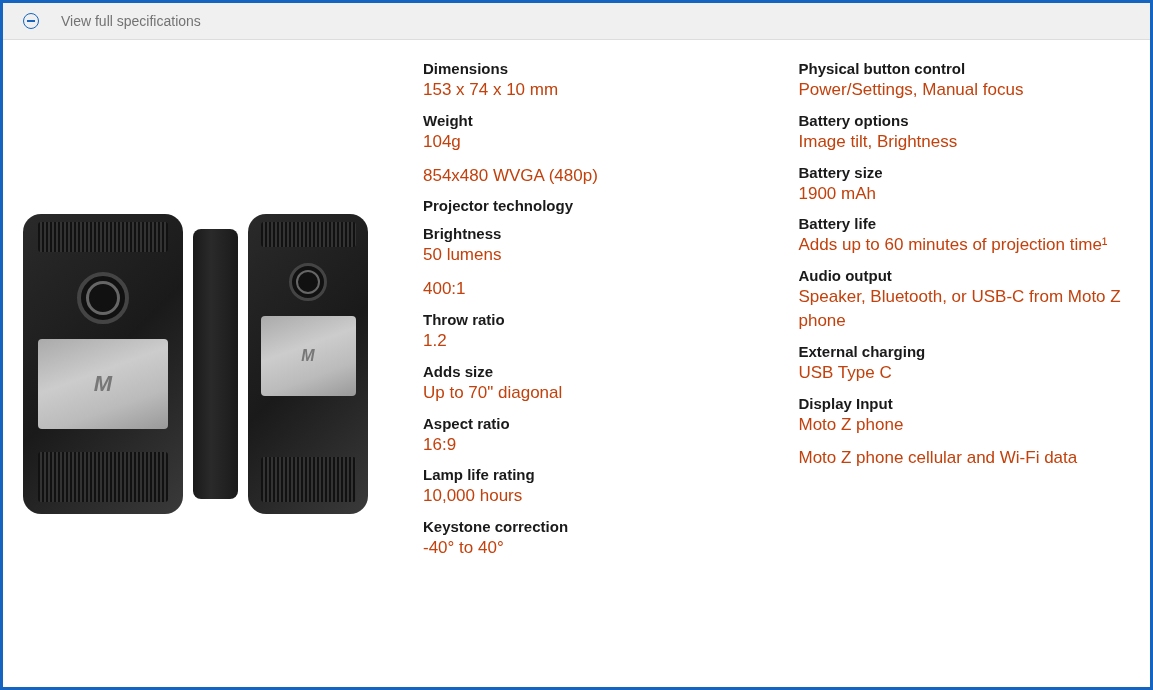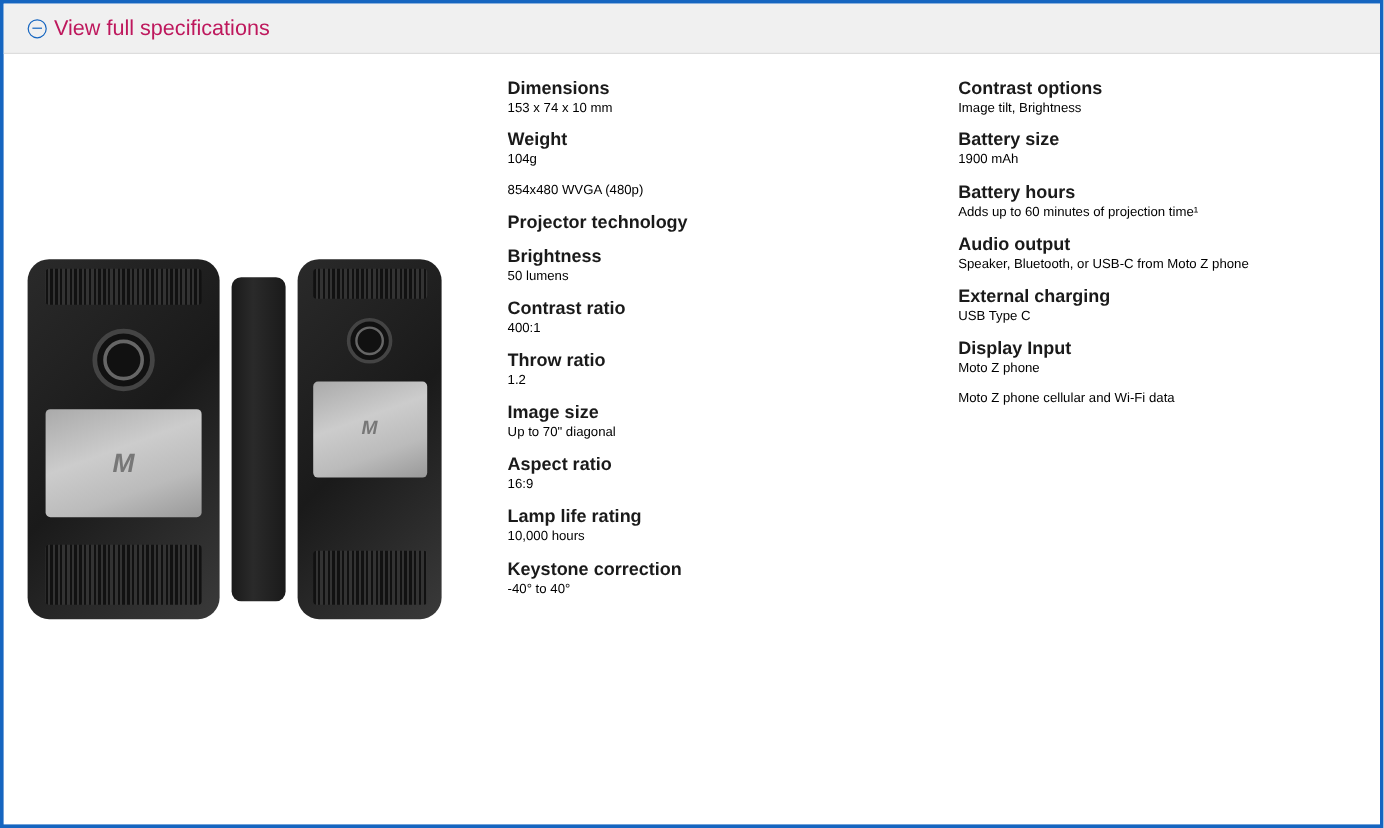--- a/index.html
+++ b/index.html
@@ -23,23 +23,23 @@
     .top-bar {
       background: #f0f0f0;
       border-bottom: 1px solid #ddd;
       padding: 10px 20px;
       display: flex;
       align-items: center;
     }
     .view-specs-link {
       display: flex;
       align-items: center;
-      gap: 6px;
-      color: #be185d;
-      font-size: 18px;
+      gap: 22px;
+      color: #737373;
+      font-size: 14px;
       cursor: pointer;
       text-decoration: none;
     }
     .minus-circle {
       width: 16px;
       height: 16px;
       border: 1.5px solid #1565c0;
       border-radius: 50%;
       display: flex;
       align-items: center;
@@ -207,22 +207,22 @@
     .spec-item {
       margin-bottom: 8px;
     }
     .spec-label {
       font-size: 15px;
       font-weight: bold;
       color: #1a1a1a;
       margin-bottom: 1px;
     }
     .spec-value {
-      font-size: 11px;
-      color: #000000;
+      font-size: 17px;
+      color: #c2410c;
       line-height: 1.4;
     }
     .top-circle-small {
       width: 38px;
       height: 38px;
       background: #111;
       border-radius: 50%;
       border: 3px solid #444;
       margin-top: 16px;
       position: relative;
@@ -293,56 +293,59 @@
     <div class="spec-value">854x480 WVGA (480p)</div>
   </div>
           <div class="spec-item">
     <div class="spec-label">Projector technology</div>
   </div>
           <div class="spec-item">
     <div class="spec-label">Brightness</div>
     <div class="spec-value">50 lumens</div>
   </div>
           <div class="spec-item">
-    <div class="spec-label">Contrast ratio</div>
     <div class="spec-value">400:1</div>
   </div>
           <div class="spec-item">
     <div class="spec-label">Throw ratio</div>
     <div class="spec-value">1.2</div>
   </div>
           <div class="spec-item">
-    <div class="spec-label">Image size</div>
+    <div class="spec-label">Adds size</div>
     <div class="spec-value">Up to 70" diagonal</div>
   </div>
           <div class="spec-item">
     <div class="spec-label">Aspect ratio</div>
     <div class="spec-value">16:9</div>
   </div>
           <div class="spec-item">
     <div class="spec-label">Lamp life rating</div>
     <div class="spec-value">10,000 hours</div>
   </div>
           <div class="spec-item">
     <div class="spec-label">Keystone correction</div>
     <div class="spec-value">-40° to 40°</div>
   </div>
         </div>
 
       <div class="specs-column" id="specs-right">
           <div class="spec-item">
-    <div class="spec-label">Contrast options</div>
+    <div class="spec-label">Physical button control</div>
+    <div class="spec-value">Power/Settings, Manual focus</div>
+  </div>
+          <div class="spec-item">
+    <div class="spec-label">Battery options</div>
     <div class="spec-value">Image tilt, Brightness</div>
   </div>
           <div class="spec-item">
     <div class="spec-label">Battery size</div>
     <div class="spec-value">1900 mAh</div>
   </div>
           <div class="spec-item">
-    <div class="spec-label">Battery hours</div>
+    <div class="spec-label">Battery life</div>
     <div class="spec-value">Adds up to 60 minutes of projection time¹</div>
   </div>
           <div class="spec-item">
     <div class="spec-label">Audio output</div>
     <div class="spec-value">Speaker, Bluetooth, or USB-C from Moto Z phone</div>
   </div>
           <div class="spec-item">
     <div class="spec-label">External charging</div>
     <div class="spec-value">USB Type C</div>
   </div>

